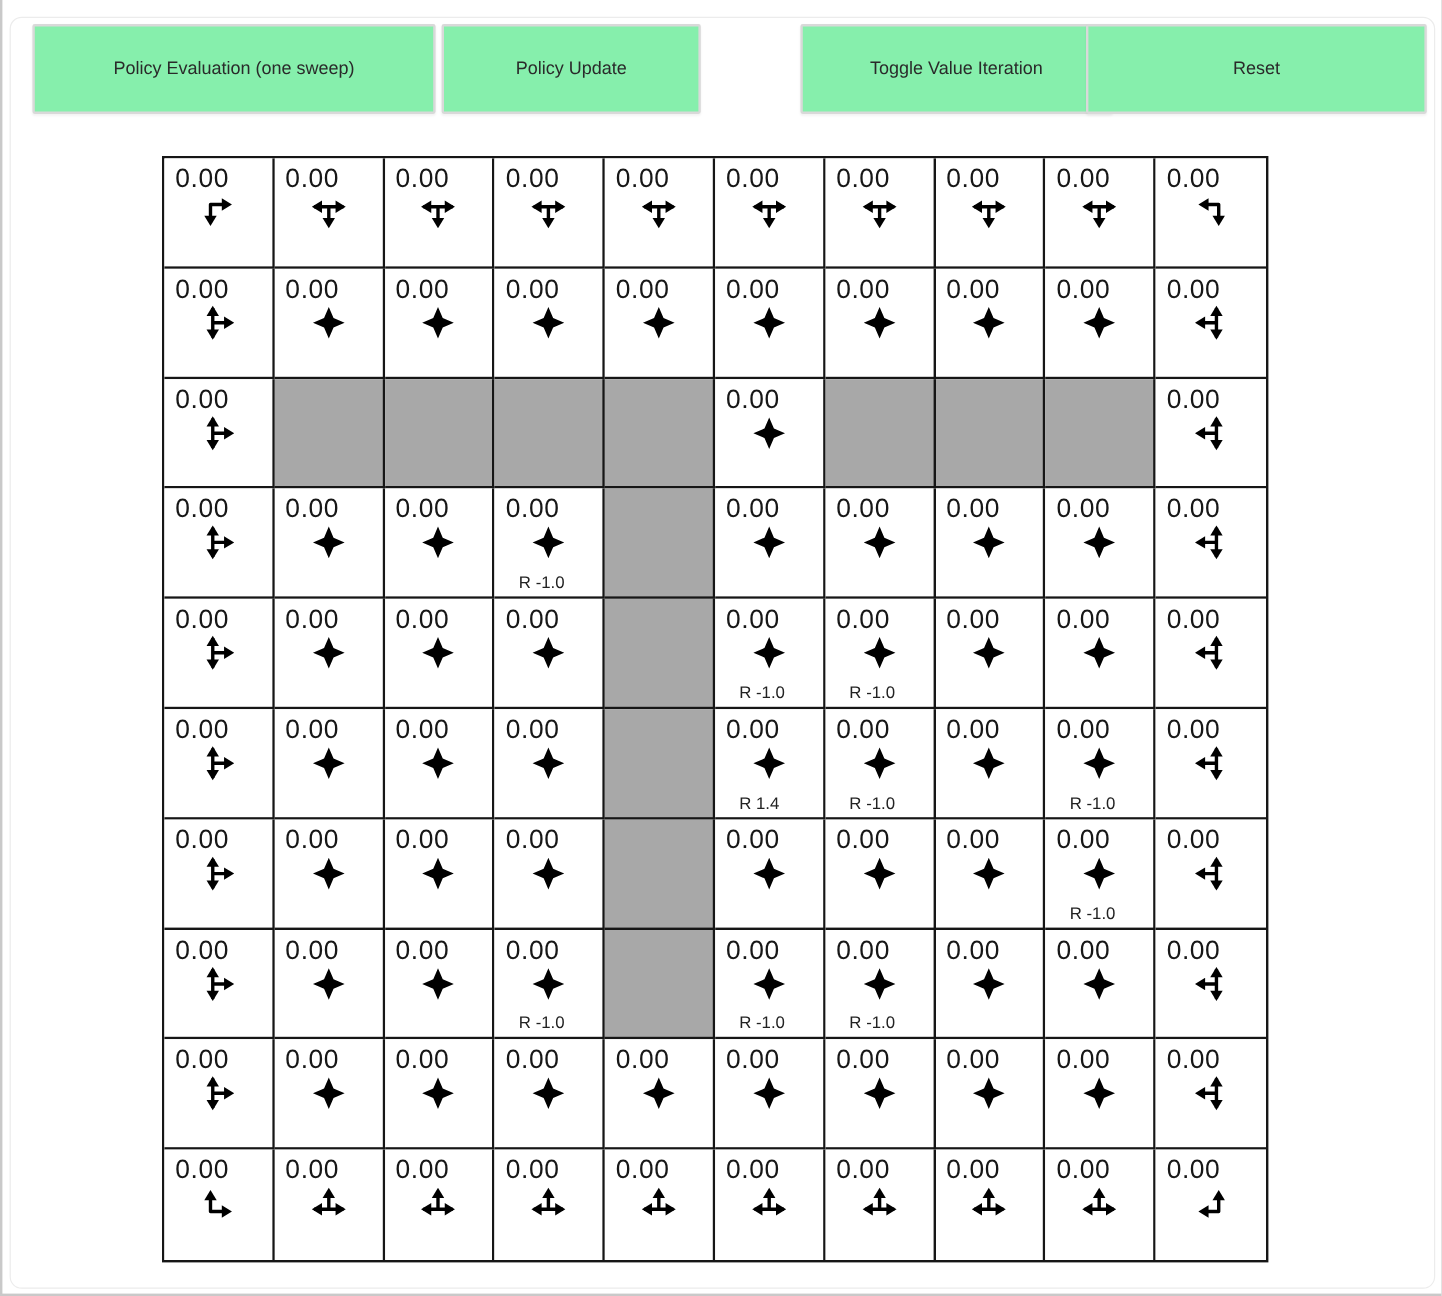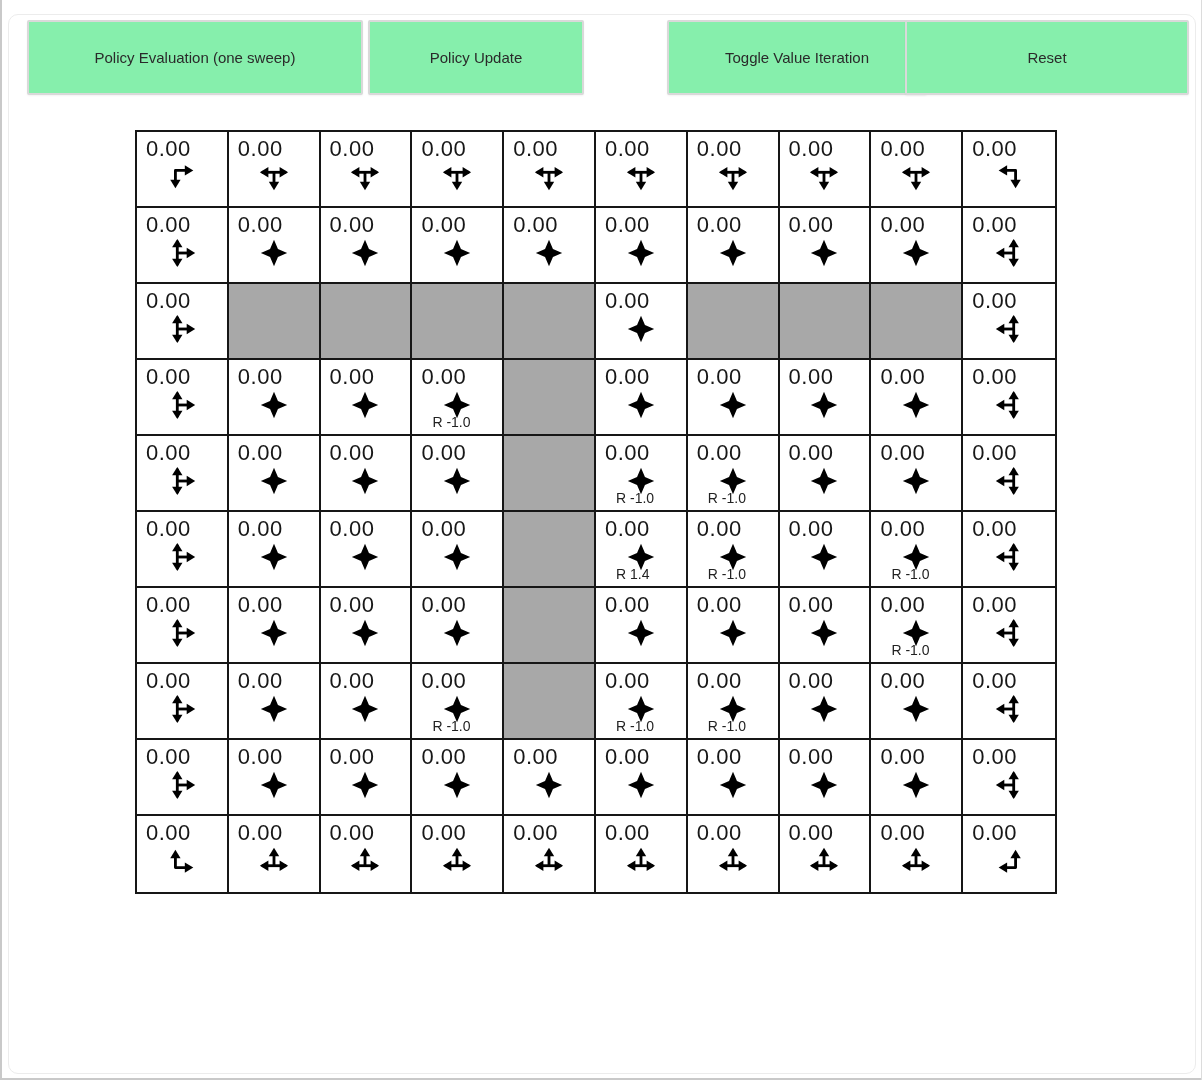--- a/index.html
+++ b/index.html
@@ -24,21 +24,21 @@
     display:flex;align-items:center;justify-content:center;
     box-shadow:0 1px 2px rgba(0,0,0,0.05);cursor:pointer;padding:0;
   }
   #btn-policy-eval{left:27px;width:336px;}
   #btn-policy-update{left:368px;width:216px;}
   #btn-toggle-vi{left:638px;width:260px;margin-left:29px;}
   #btn-reset{left:905px;width:284px;}
 
   
   .gridworld{
-    position:absolute;left:135px;top:130px;width:922px;height:764px;
+    position:absolute;left:135px;top:130px;width:922px;height:922px;
     border:2px solid #161616;box-sizing:border-box;background:#ffffff;
     display:grid;grid-template-columns:repeat(10,1fr);grid-template-rows:repeat(10,1fr);
   }
   .cell{
     position:relative;box-sizing:border-box;background:#ffffff;
     border-right:2px solid #161616;border-bottom:2px solid #161616;
   }
   .cell.last-col{border-right:none;}
   .cell.last-row{border-bottom:none;}
   .cell.wall{background:#a8a8a8;}

